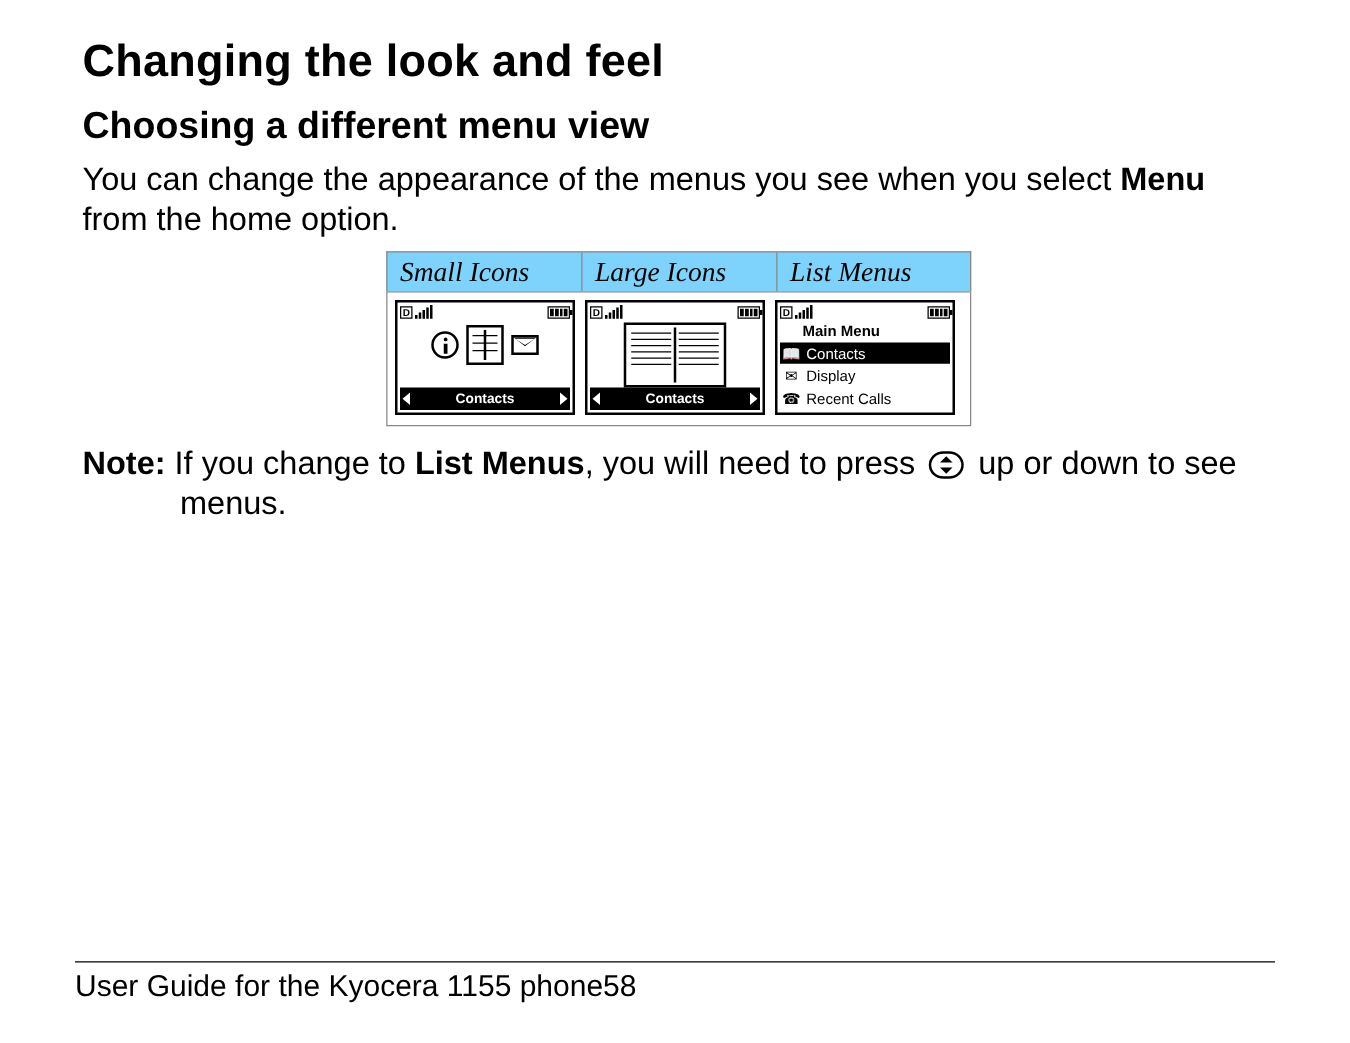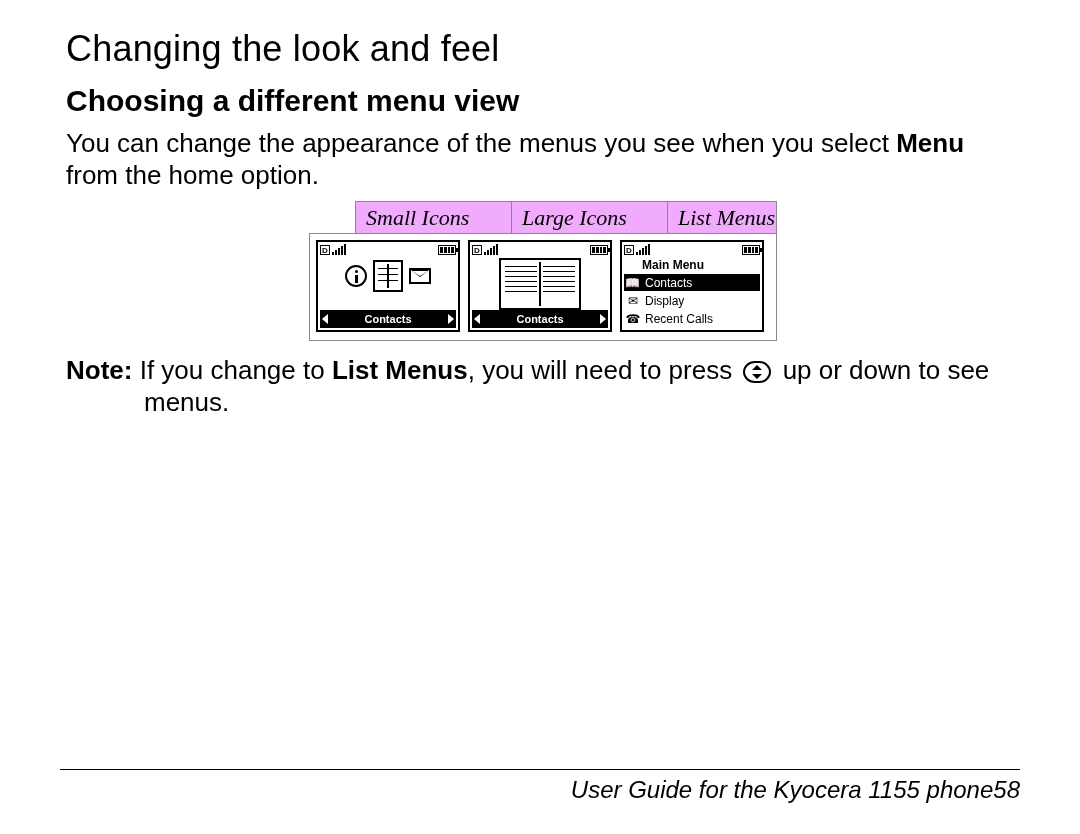--- a/index.html
+++ b/index.html
@@ -13,21 +13,21 @@
   }
   .page {
     position: relative;
     width: 1080px;
     height: 834px;
     box-sizing: border-box;
     padding: 28px 60px 0 66px;
   }
   h1.section-title {
     font-size: 36px;
-    font-weight: normal;
+    font-weight: bold;
     margin: 0 0 14px 0;
     letter-spacing: 0.2px;
   }
   h2.sub-title {
     font-size: 30px;
     font-weight: bold;
     margin: 0 0 10px 0;
   }
   p.para {
     font-size: 26px;
@@ -57,22 +57,21 @@
 
   
   .menuview-figure {
     margin: 10px auto 14px auto;
     width: 468px;
   }
   .menuview-tabs {
     display: flex;
     border: 1px solid #888;
     border-bottom: none;
-    background: #f0abfc;
-    margin-left: 46px;
+    background: #7dd3fc;
   }
   .menuview-tabs .tab {
     flex: 0 0 auto;
     font-family: "Times New Roman", Times, serif;
     font-style: italic;
     font-size: 22px;
     padding: 3px 10px 2px 10px;
     border-right: 1px solid #888;
     box-sizing: border-box;
   }
@@ -353,23 +352,22 @@
     left: 60px; right: 60px;
     bottom: 30px;
   }
   .footer hr {
     border: none;
     border-top: 1px solid #000;
     margin: 0 0 6px 0;
   }
   .footer-row {
     display: flex;
-    justify-content: flex-end;
+    justify-content: flex-start;
     font-size: 24px;
-    font-style: italic;
   }
 </style>
 </head>
 <body>
 
 <div class="page">
 
   <h1 class="section-title">Changing the look and feel</h1>
 
   <h2 class="sub-title">Choosing a different menu view</h2>

